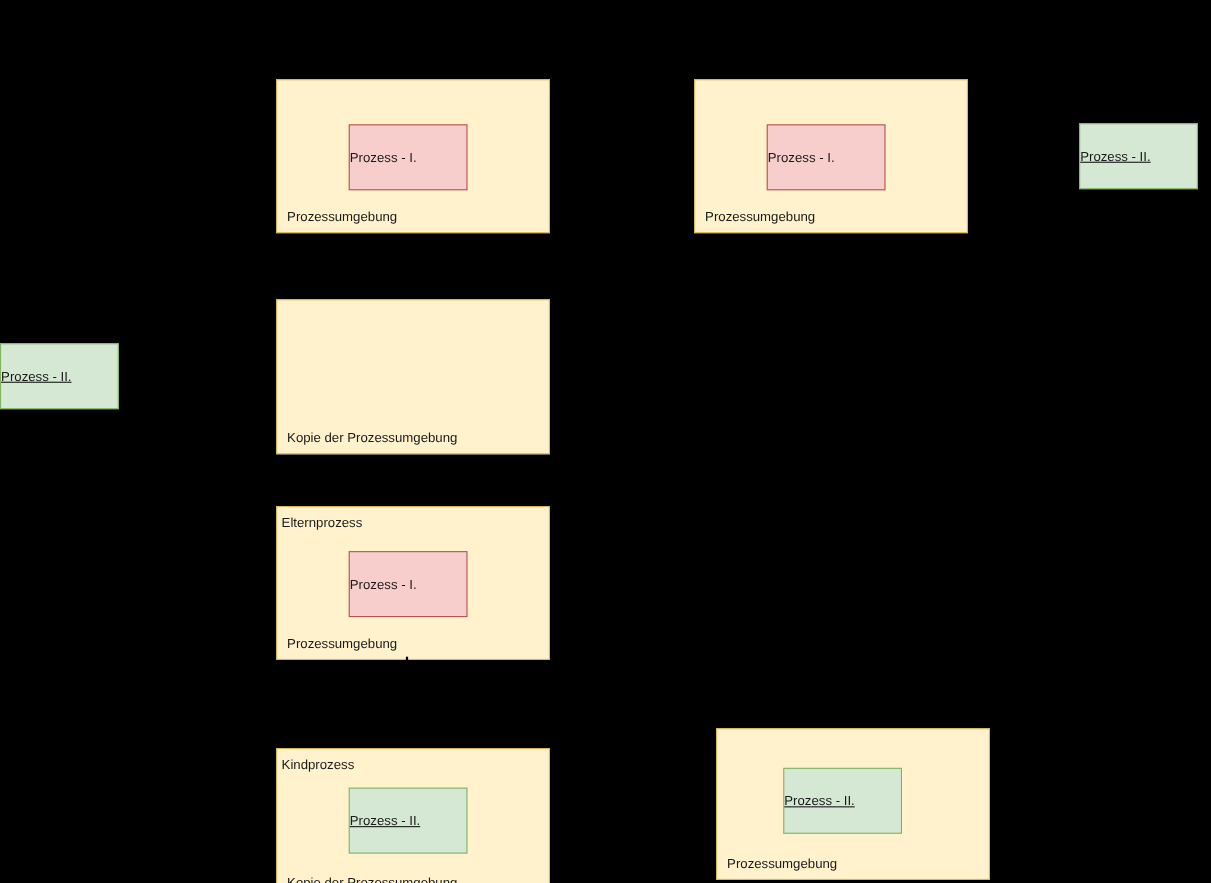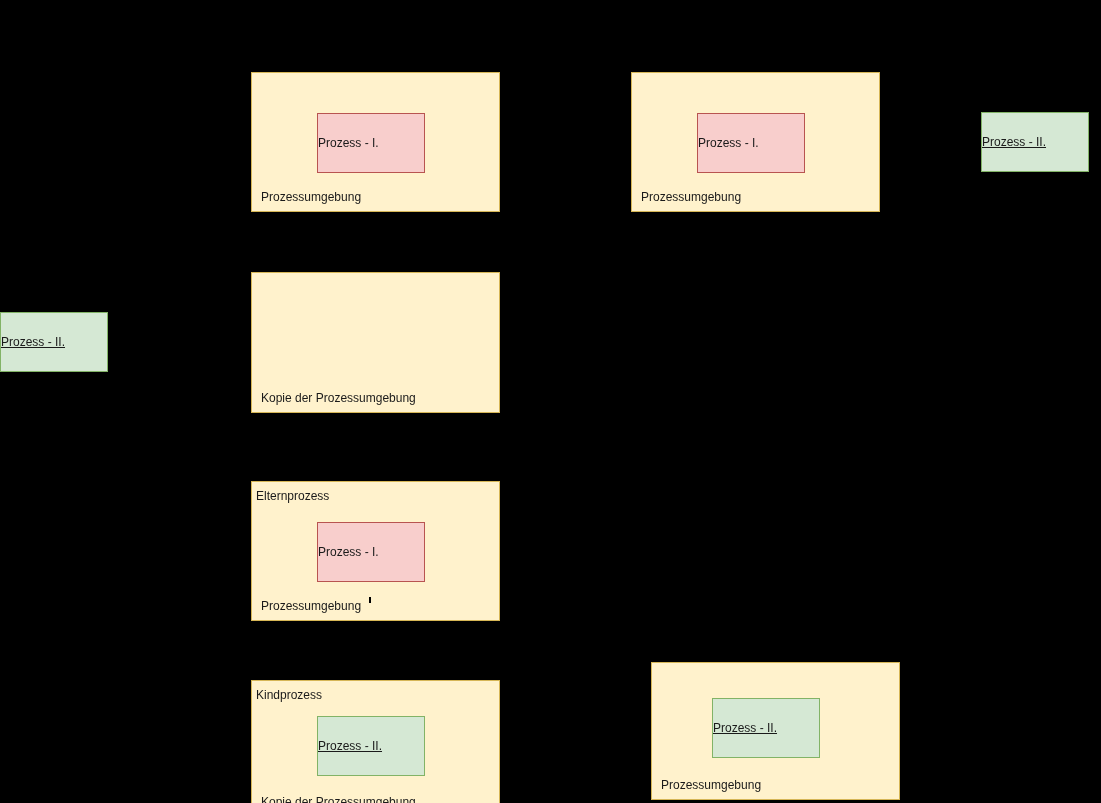--- a/index.html
+++ b/index.html
@@ -51,21 +51,21 @@
   .env-title {
     position: absolute;
     left: 4px;
     top: 7px;
     white-space: nowrap;
   }
   
   #env-top-left      { left: 251px; top: 72px;  width: 249px; height: 140px; }
   #env-top-middle    { left: 631px; top: 72px;  width: 249px; height: 140px; }
   #env-copy          { left: 251px; top: 272px; width: 249px; height: 141px; }
-  #env-parent        { left: 251px; top: 481px; width: 249px; height: 140px; }
+  #env-parent        { left: 251px; top: 460px; width: 249px; height: 140px; }
   #env-child         { left: 251px; top: 662px; width: 249px; height: 137px; margin-top: 18px; }
   #env-bottom-right  { left: 651px; top: 662px; width: 249px; height: 138px; }
 
   #env-top-left  .proc { left: 65px; top: 40px; }
   #env-top-middle .proc { left: 65px; top: 40px; }
   #env-parent    .proc { left: 65px; top: 40px; }
   #env-child     .proc { left: 65px; top: 35px; }
   #env-bottom-right .proc { left: 60px; top: 35px; }
 
   #proc-top-right { left: 981px; top: 112px; }

